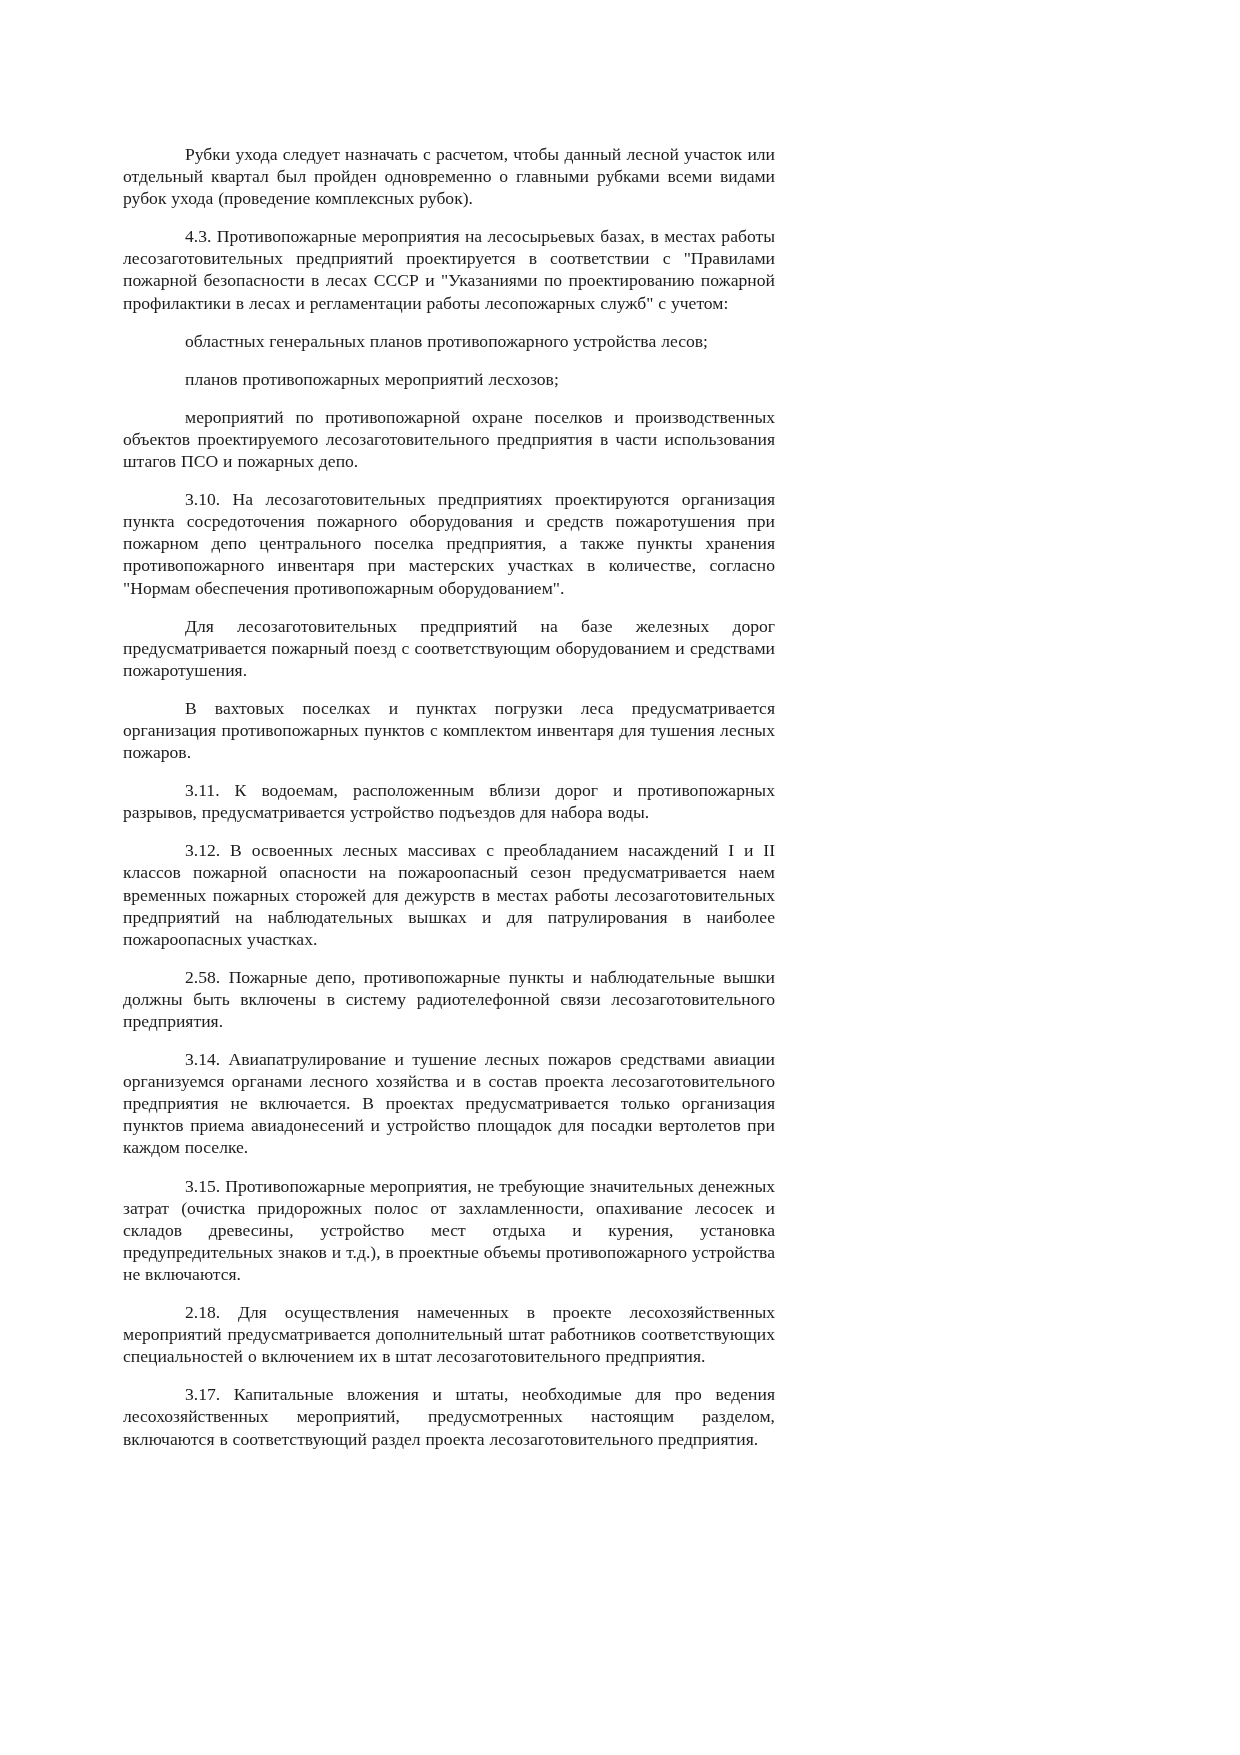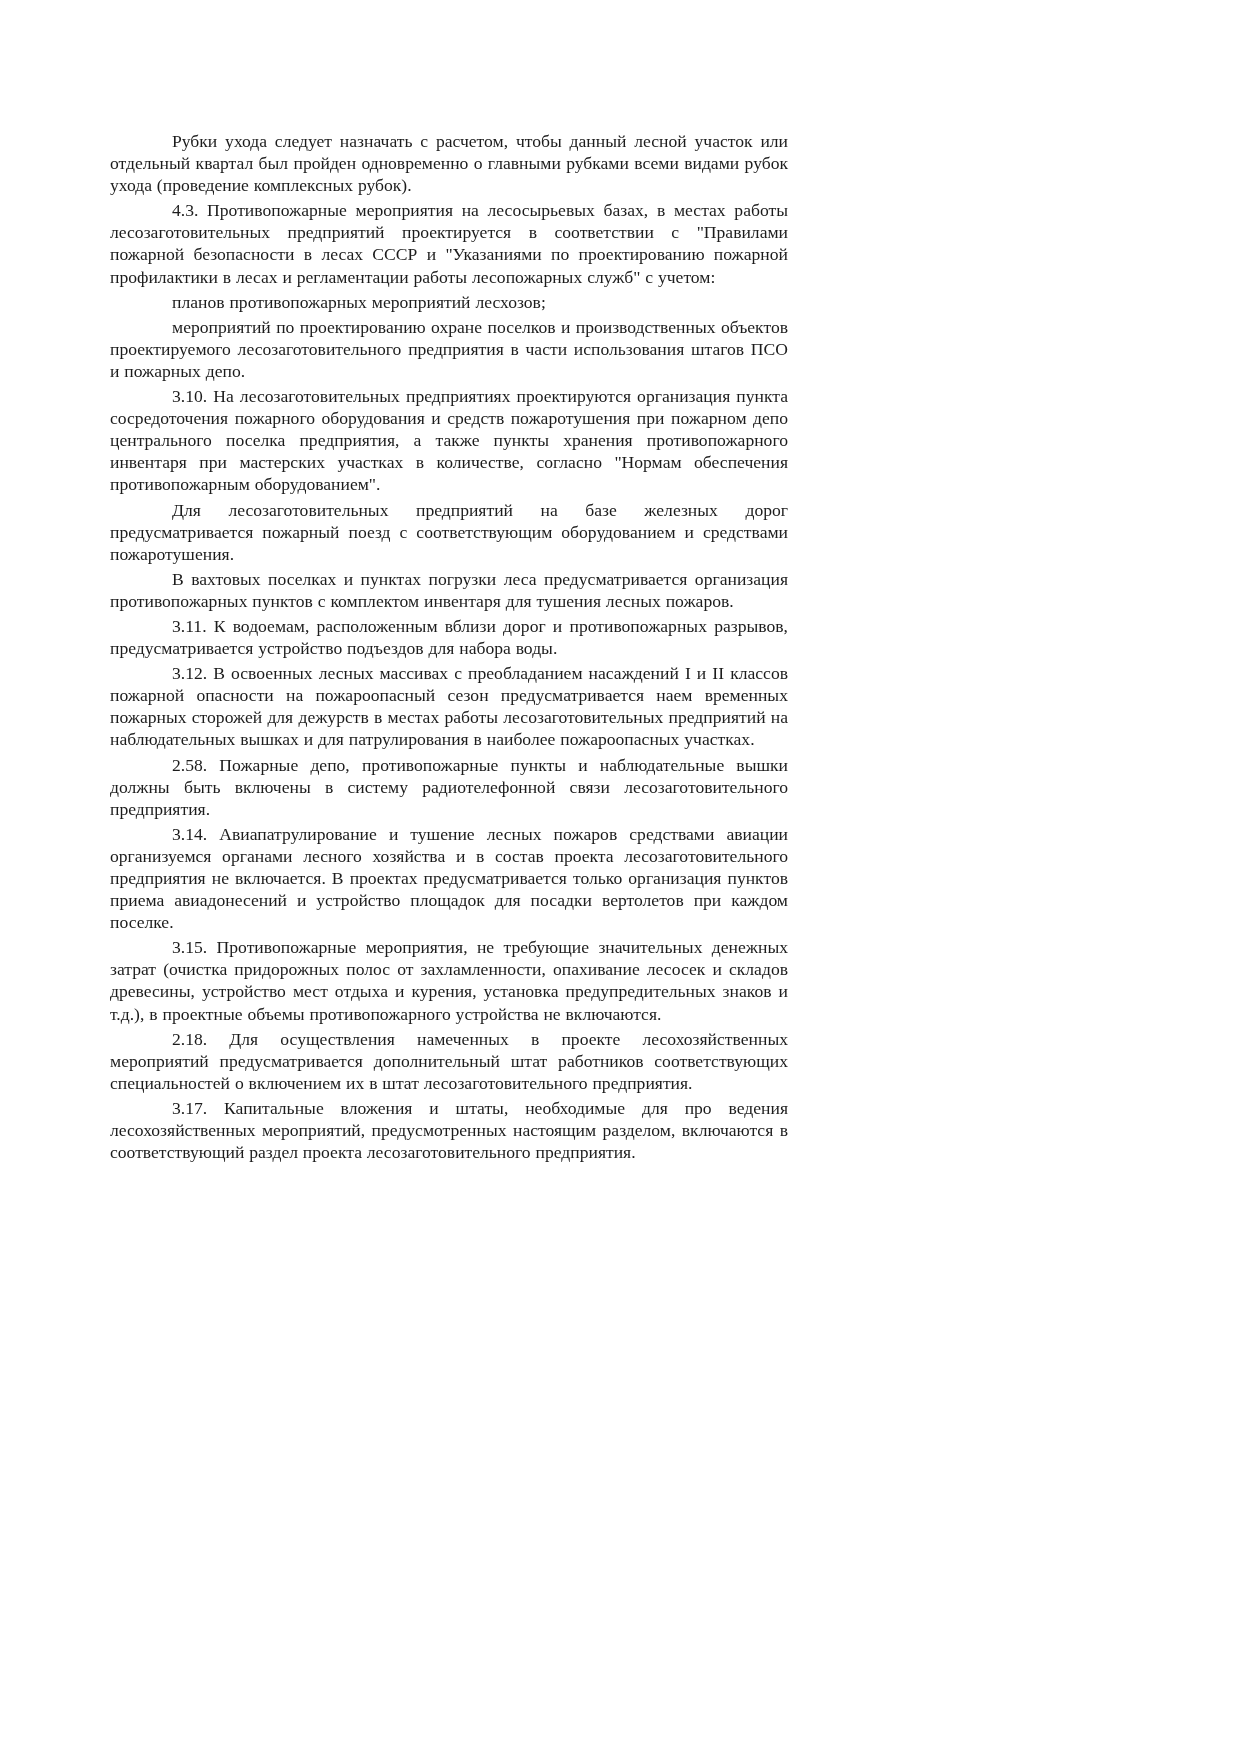--- a/index.html
+++ b/index.html
@@ -19,35 +19,36 @@
     left: 107px;
     top: 127px;
     width: 684px;
     font-family: "Liberation Serif", serif;
     font-size: 17.6px;
     line-height: 22.1px;
     color: #1c1c1c;
     text-align: justify;
   }
   .para {
-    margin: 3px;
+    margin: 16px;
     padding: 0;
     text-indent: 62px;
     word-spacing: 0.5px;
   }
 </style>
 </head>
 <body>
 
 <div class="page">
   <div class="text-block">
       <p class="para">Рубки ухода следует назначать с расчетом, чтобы данный лесной участок или отдельный квартал был пройден одновременно о главными рубками всеми видами рубок ухода (проведение комплексных рубок).</p>
       <p class="para">4.3. Противопожарные мероприятия на лесосырьевых базах, в местах работы лесозаготовительных предприятий проектируется в соответствии с "Правилами пожарной безопасности в лесах СССР и "Указаниями по проектированию пожарной профилактики в лесах и регламентации работы лесопожарных служб" с учетом:</p>
+      <p class="para">областных генеральных планов противопожарного устройства лесов;</p>
       <p class="para">планов противопожарных мероприятий лесхозов;</p>
-      <p class="para">мероприятий по проектированию охране поселков и производственных объектов проектируемого лесозаготовительного предприятия в части использования штагов ПСО и пожарных депо.</p>
+      <p class="para">мероприятий по противопожарной охране поселков и производственных объектов проектируемого лесозаготовительного предприятия в части использования штагов ПСО и пожарных депо.</p>
       <p class="para">3.10. На лесозаготовительных предприятиях проектируются организация пункта сосредоточения пожарного оборудования и средств пожаротушения при пожарном депо центрального поселка предприятия, а также пункты хранения противопожарного инвентаря при мастерских участках в количестве, согласно "Нормам обеспечения противопожарным оборудованием".</p>
       <p class="para">Для лесозаготовительных предприятий на базе железных дорог предусматривается пожарный поезд с соответствующим оборудованием и средствами пожаротушения.</p>
       <p class="para">В вахтовых поселках и пунктах погрузки леса предусматривается организация противопожарных пунктов с комплектом инвентаря для тушения лесных пожаров.</p>
       <p class="para">3.11. К водоемам, расположенным вблизи дорог и противопожарных разрывов, предусматривается устройство подъездов для набора воды.</p>
       <p class="para">3.12. В освоенных лесных массивах с преобладанием насаждений I и II классов пожарной опасности на пожароопасный сезон предусматривается наем временных пожарных сторожей для дежурств в местах работы лесозаготовительных предприятий на наблюдательных вышках и для патрулирования в наиболее пожароопасных участках.</p>
       <p class="para">2.58. Пожарные депо, противопожарные пункты и наблюдательные вышки должны быть включены в систему радиотелефонной связи лесозаготовительного предприятия.</p>
       <p class="para">3.14. Авиапатрулирование и тушение лесных пожаров средствами авиации организуемся органами лесного хозяйства и в состав проекта лесозаготовительного предприятия не включается. В проектах предусматривается только организация пунктов приема авиадонесений и устройство площадок для посадки вертолетов при каждом поселке.</p>
       <p class="para">3.15. Противопожарные мероприятия, не требующие значительных денежных затрат (очистка придорожных полос от захламленности, опахивание лесосек и складов древесины, устройство мест отдыха и курения, установка предупредительных знаков и т.д.), в проектные объемы противопожарного устройства не включаются.</p>
       <p class="para">2.18. Для осуществления намеченных в проекте лесохозяйственных мероприятий предусматривается дополнительный штат работников соответствующих специальностей о включением их в штат лесозаготовительного предприятия.</p>
       <p class="para">3.17. Капитальные вложения и штаты, необходимые для про ведения лесохозяйственных мероприятий, предусмотренных настоящим разделом, включаются в соответствующий раздел проекта лесозаготовительного предприятия.</p>

